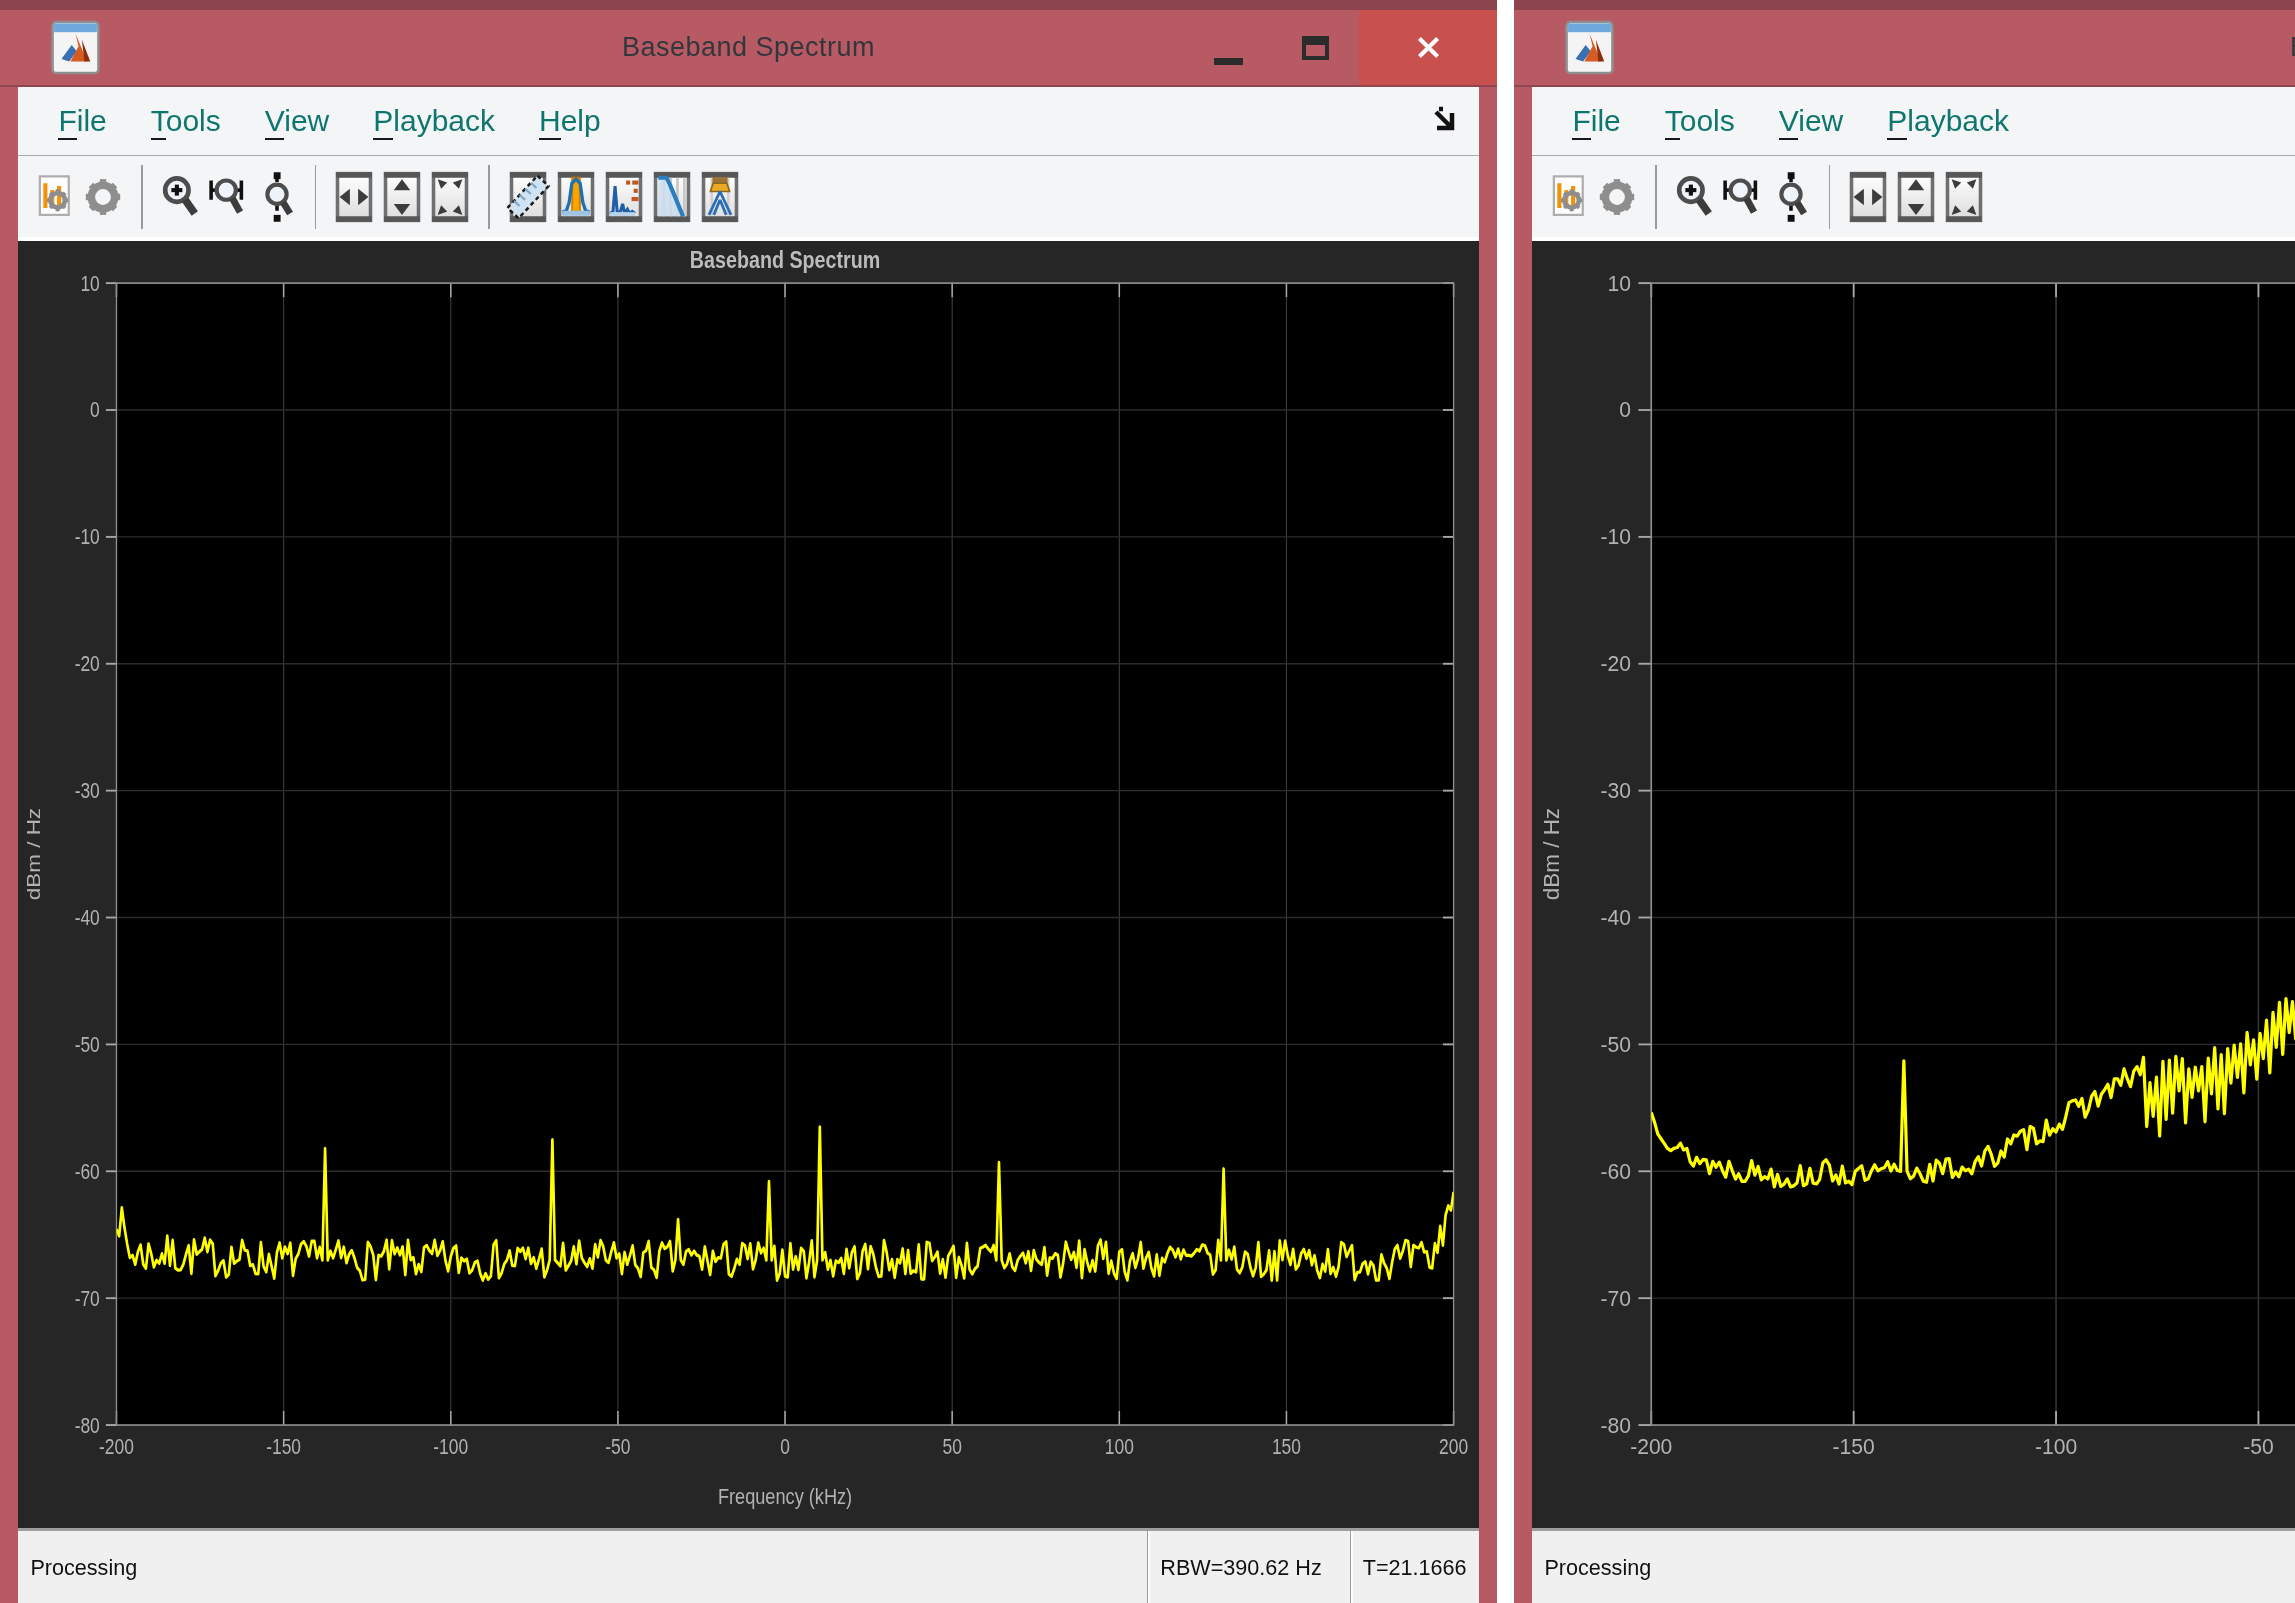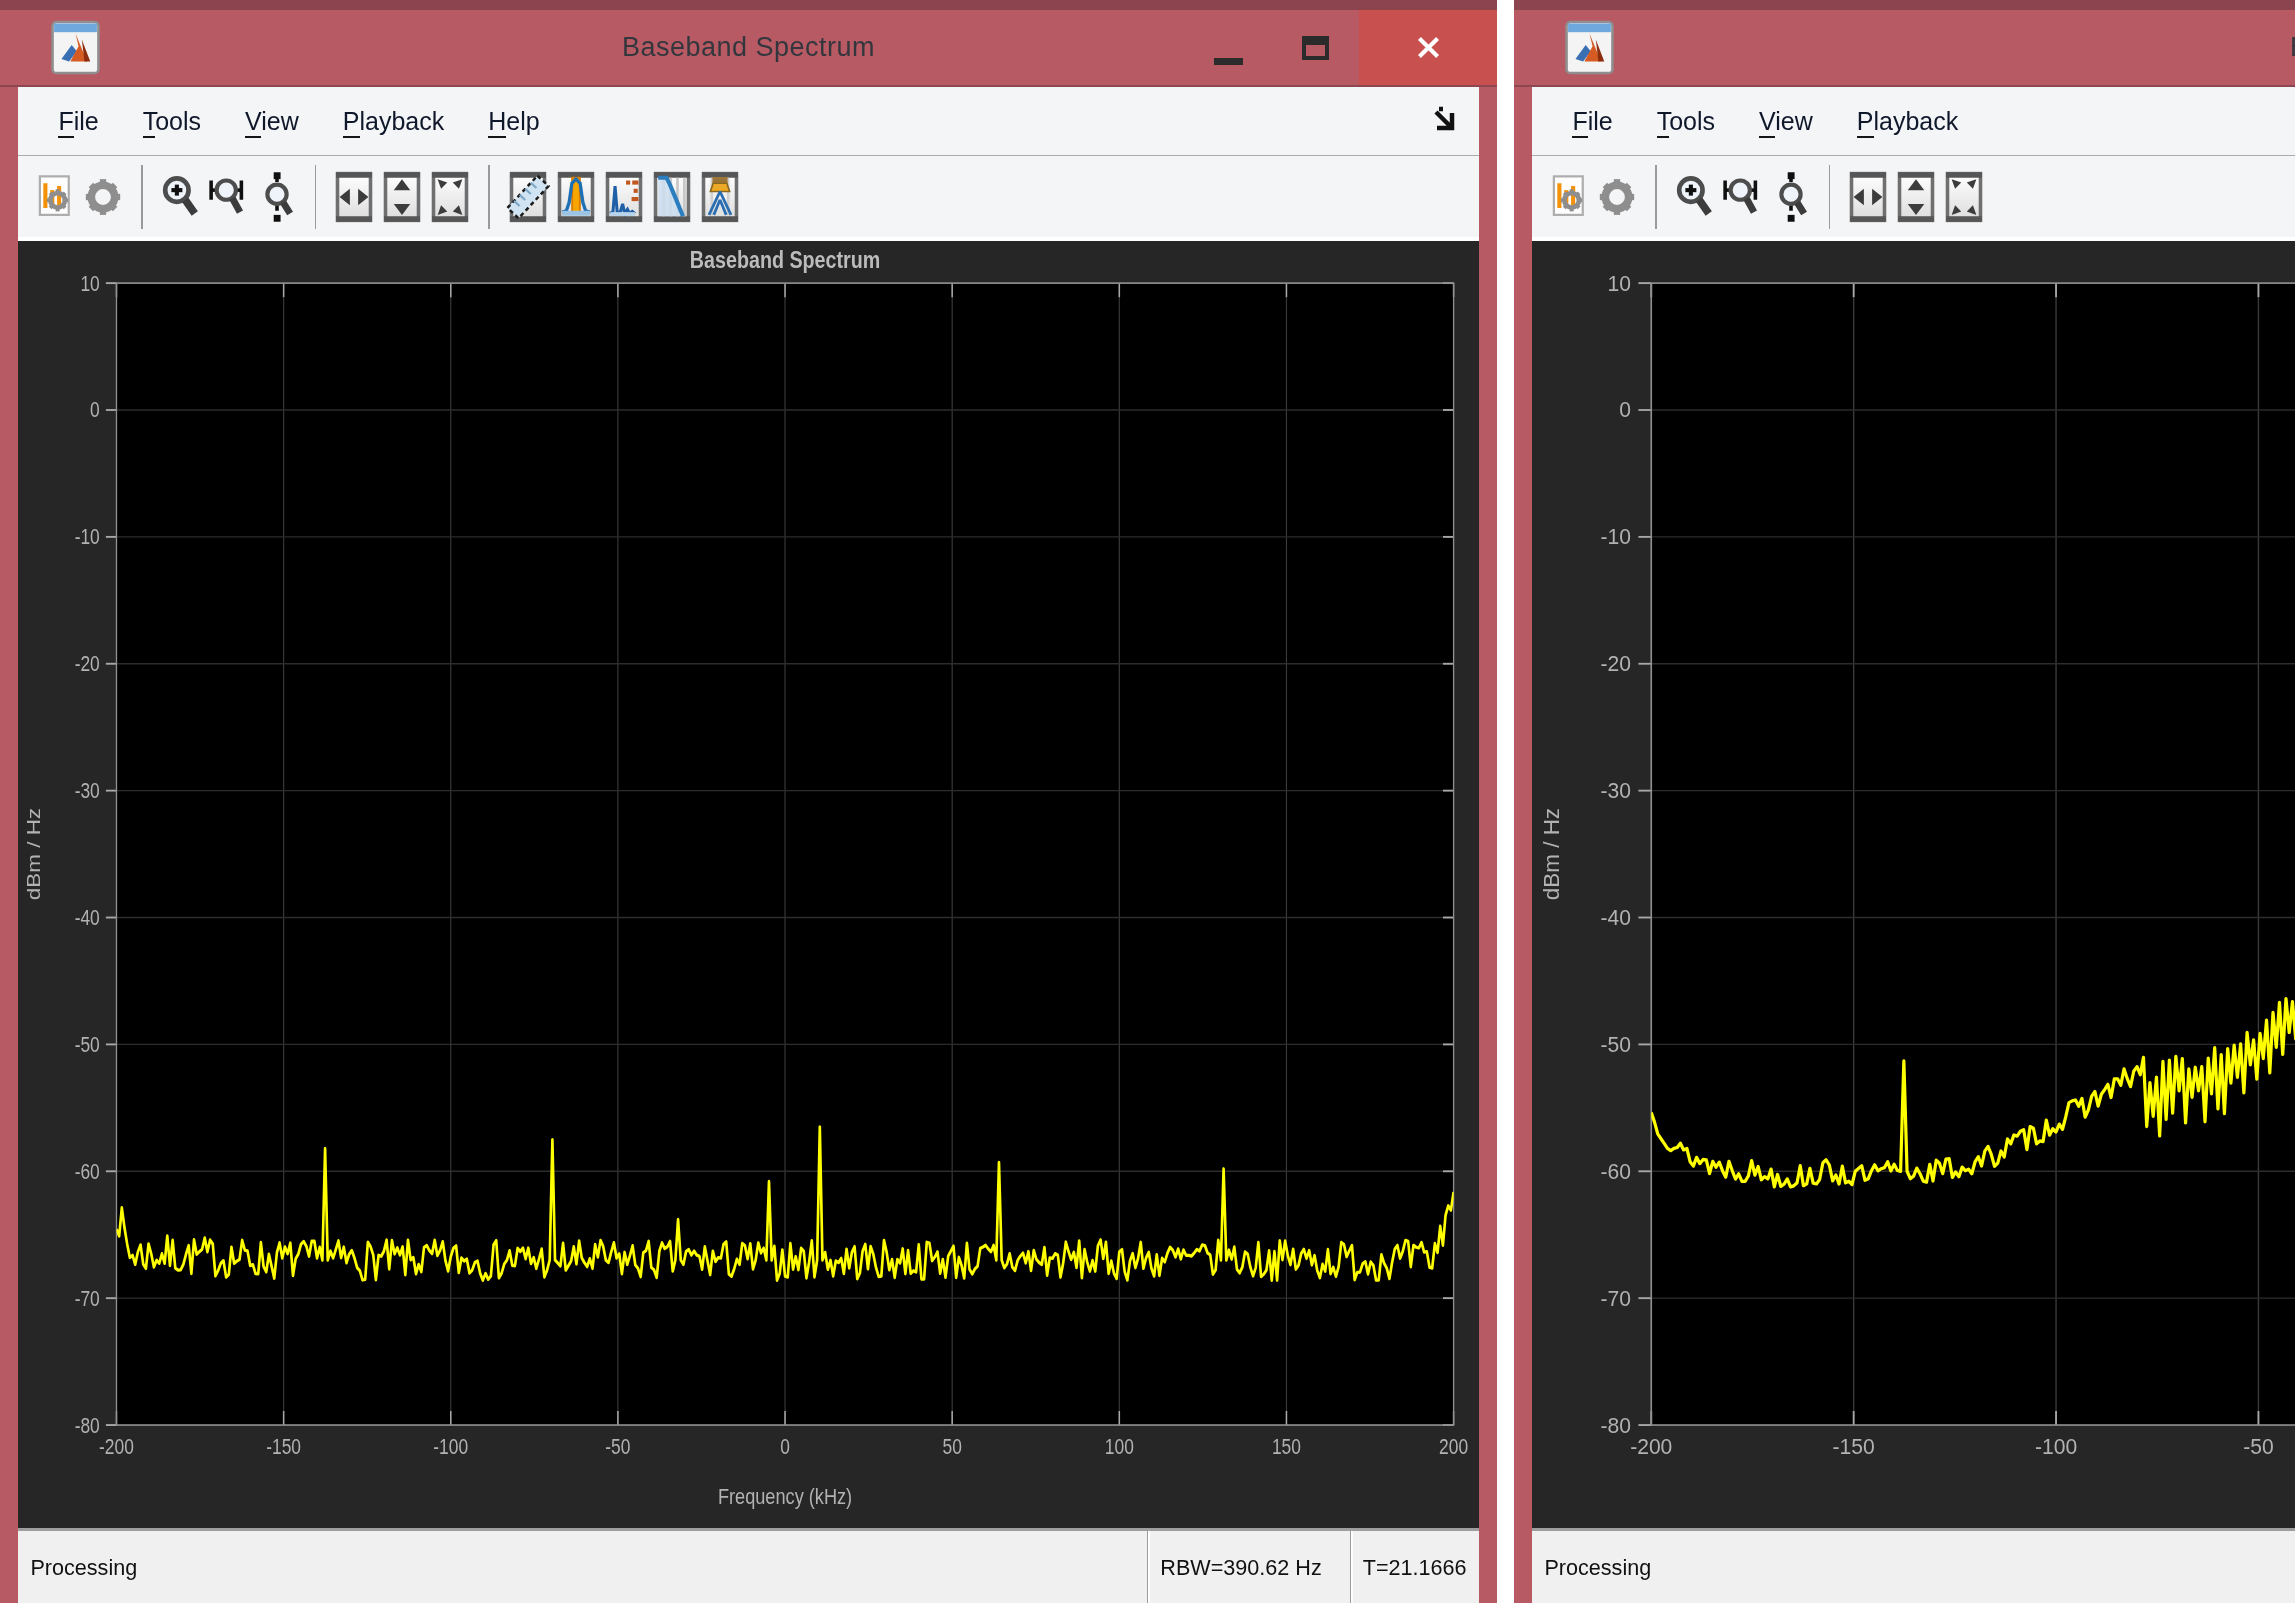--- a/index.html
+++ b/index.html
@@ -23,21 +23,21 @@
   .wbtn.close { width:138px; background:#c8504f; }
   .glyph-min { width:28.5px; height:7.3px; background:#2b2b2b; margin-top:27.5px; }
   .glyph-max { width:27px; height:24px; border:4.1px solid #2b2b2b; border-top-width:9.2px; }
   .glyph-close { stroke:#ffffff; stroke-width:9; }
 
   .content { margin:0 18.4px; display:flex; flex-direction:column; flex:1 1 auto; }
 
   
   .menubar { height:68px; background:#f4f5f7; display:flex; align-items:center;
              padding-left:40px; gap:44px; position:relative; }
-  .menu-item { font-size:25px; color:#0f172a; cursor:default; }
+  .menu-item { font-size:30px; color:#0f766e; cursor:default; }
   .menu-item .mn { border-bottom:2.3px solid #15161a; padding-bottom:1.4px; }
   .dock-arrow { position:absolute; right:15.6px; top:13.8px; width:32px; height:32px; }
   .dock-arrow svg { width:100%; height:100%; }
 
   
   .toolbar { height:82px; background:#f4f5f7; border-top:1.8px solid #ababab;
              display:flex; align-items:center; padding-left:13px; }
   .tbtn { width:48px; height:62px; display:flex; align-items:center;
           justify-content:center; }
   .tbtn svg { width:44px; height:58px; }

